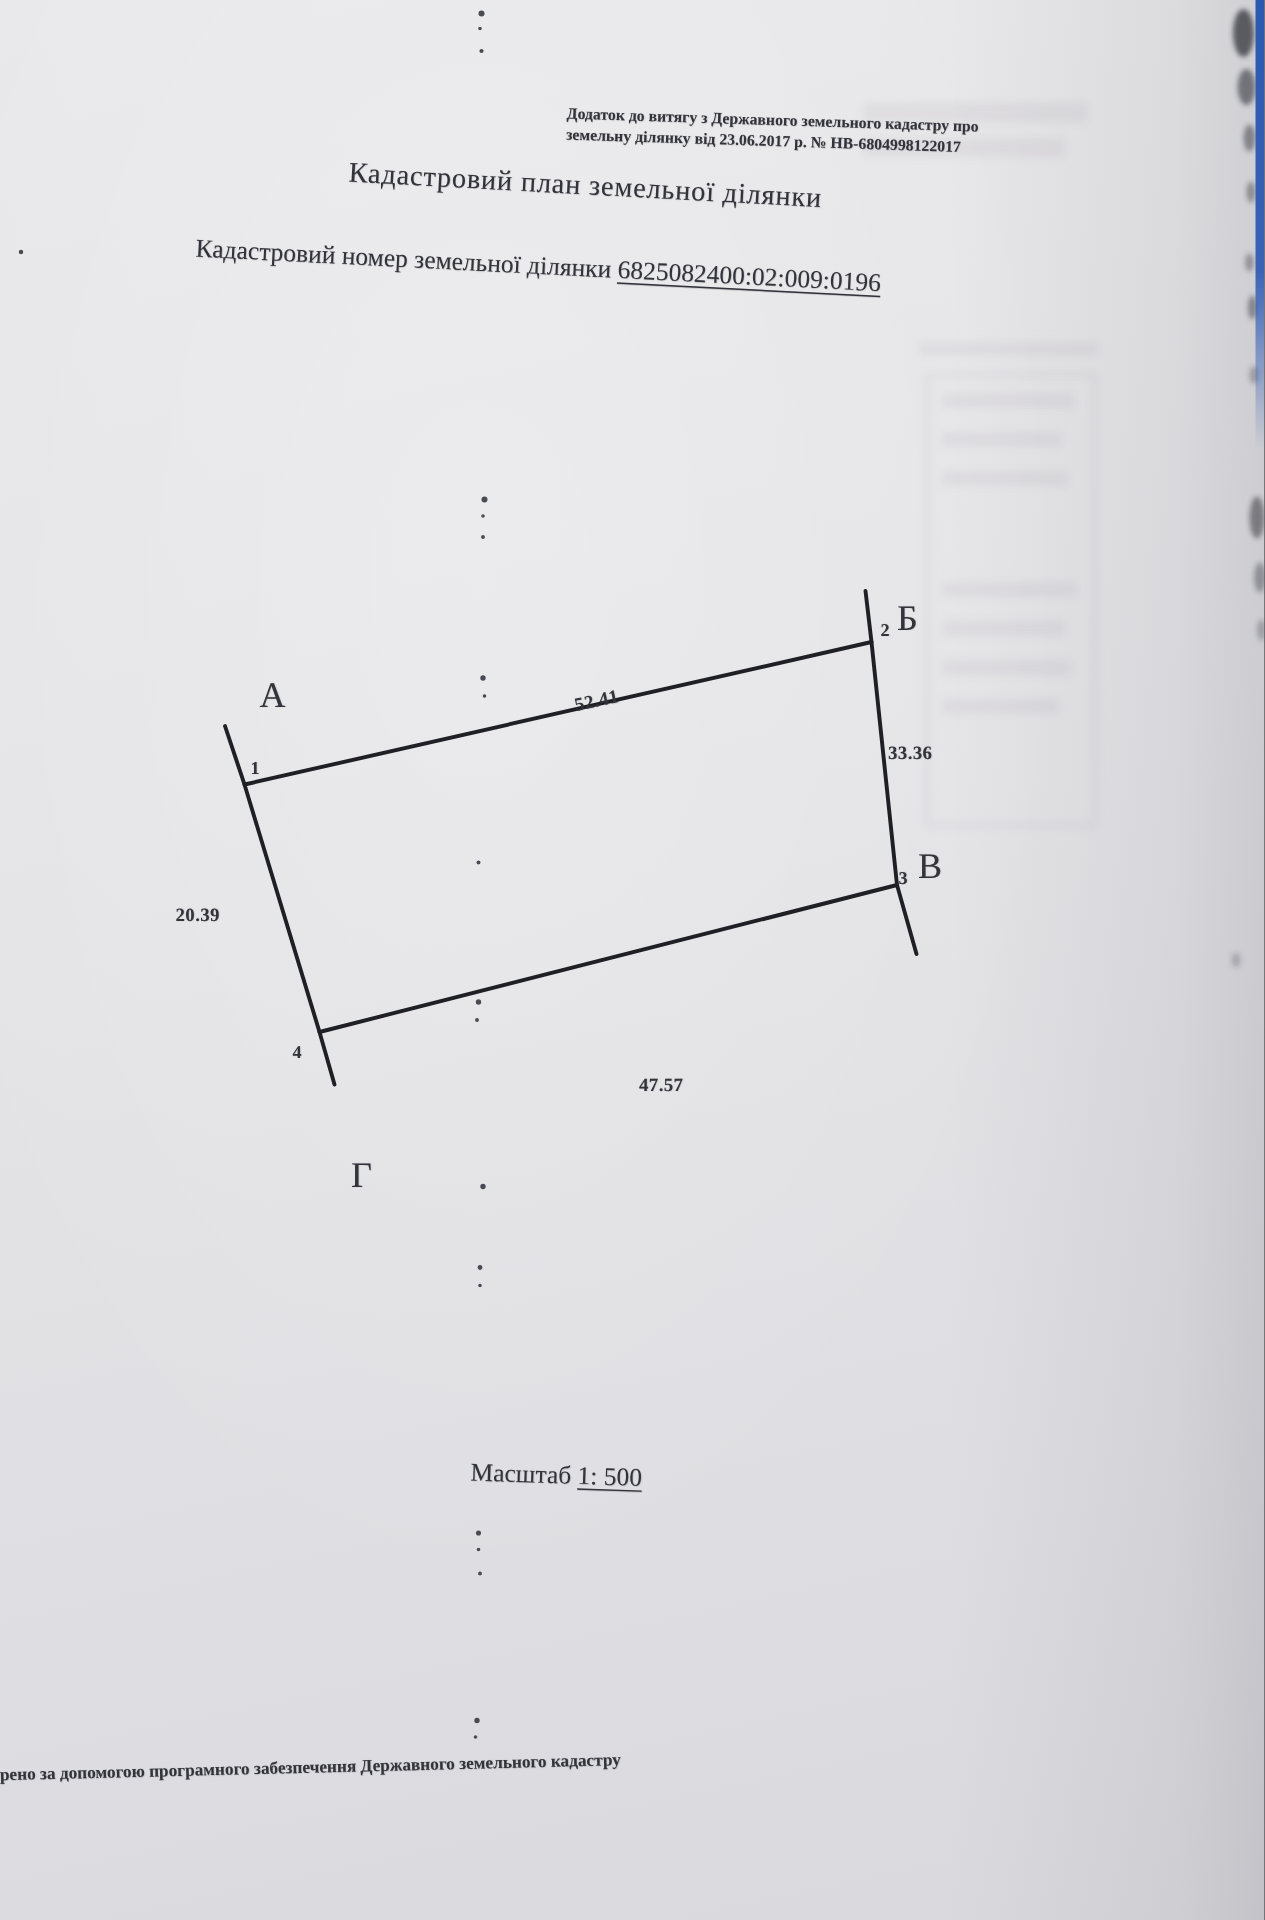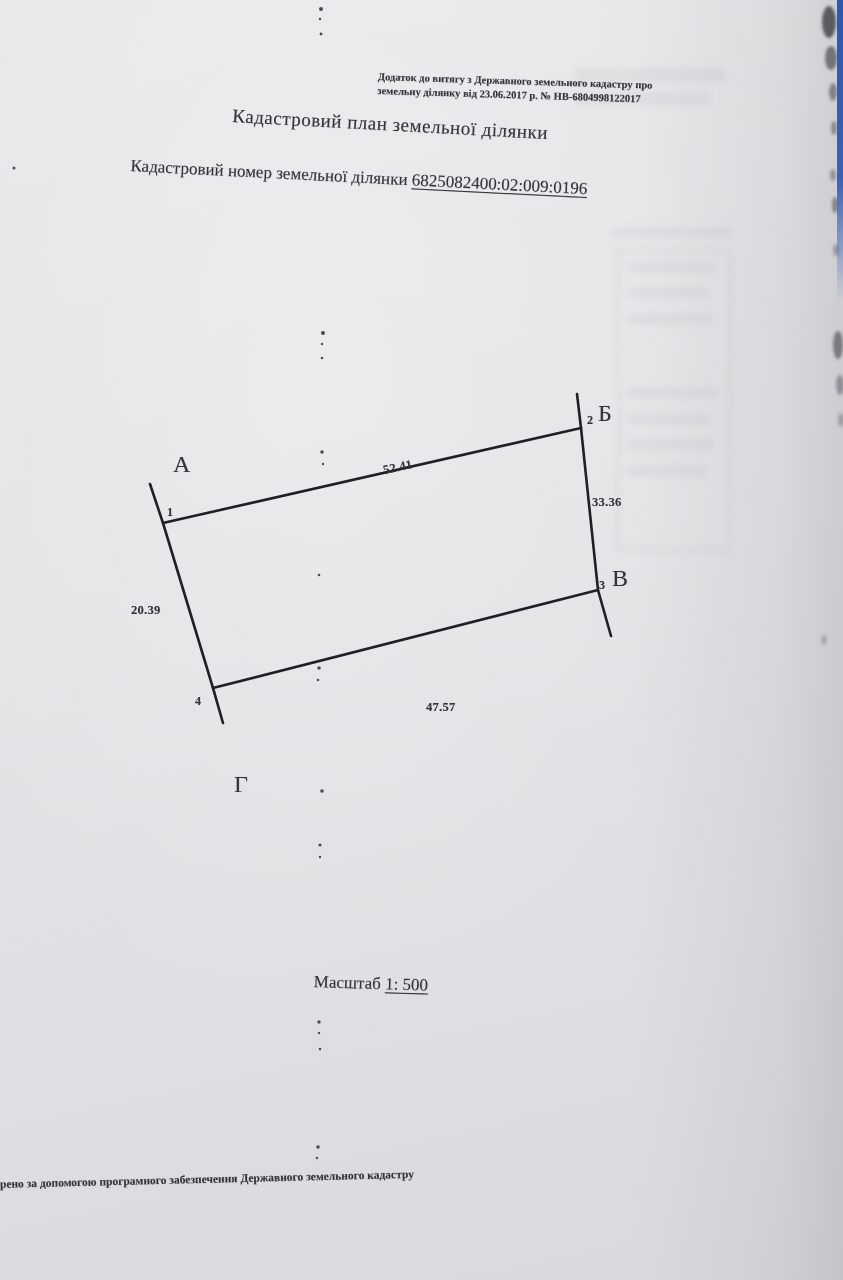--- a/index.html
+++ b/index.html
@@ -147,22 +147,22 @@
   <div class="abs doc-text vletter" style="left:612px;top:565px;z-index:2">В</div>
   <div class="abs doc-text vletter" style="left:234px;top:771px;z-index:2">Г</div>
 
   <div class="abs doc-text vnum" style="left:167px;top:505px;z-index:2">1</div>
   <div class="abs doc-text vnum" style="left:587px;top:413px;z-index:2">2</div>
   <div class="abs doc-text vnum" style="left:599px;top:578px;z-index:2">3</div>
   <div class="abs doc-text vnum" style="left:195px;top:694px;z-index:2">4</div>
 
   <div class="abs doc-text meas" style="left:383px;top:460px;z-index:2;transform:rotate(-12deg)">52.41</div>
   <div class="abs doc-text meas" style="left:592px;top:495px;z-index:2">33.36</div>
-  <div class="abs doc-text meas" style="left:131px;top:603px;z-index:2">20.39</div>
-  <div class="abs doc-text meas" style="left:426px;top:700px;z-index:2">47.57</div>
+  <div class="abs doc-text meas" style="left:117px;top:603px;z-index:2">20.39</div>
+  <div class="abs doc-text meas" style="left:426px;top:716px;z-index:2">47.57</div>
 
   <div class="abs doc-text scale-line" style="left:314px;top:972px;z-index:2">
     <span>Масштаб </span><span class="scale-val">1: 500</span>
   </div>
 
   <div class="abs doc-text footer" style="left:-6px;top:1178px;z-index:2">орено за допомогою програмного забезпечення Державного земельного кадастру</div>
 
 </div>
 
 </body></html>

